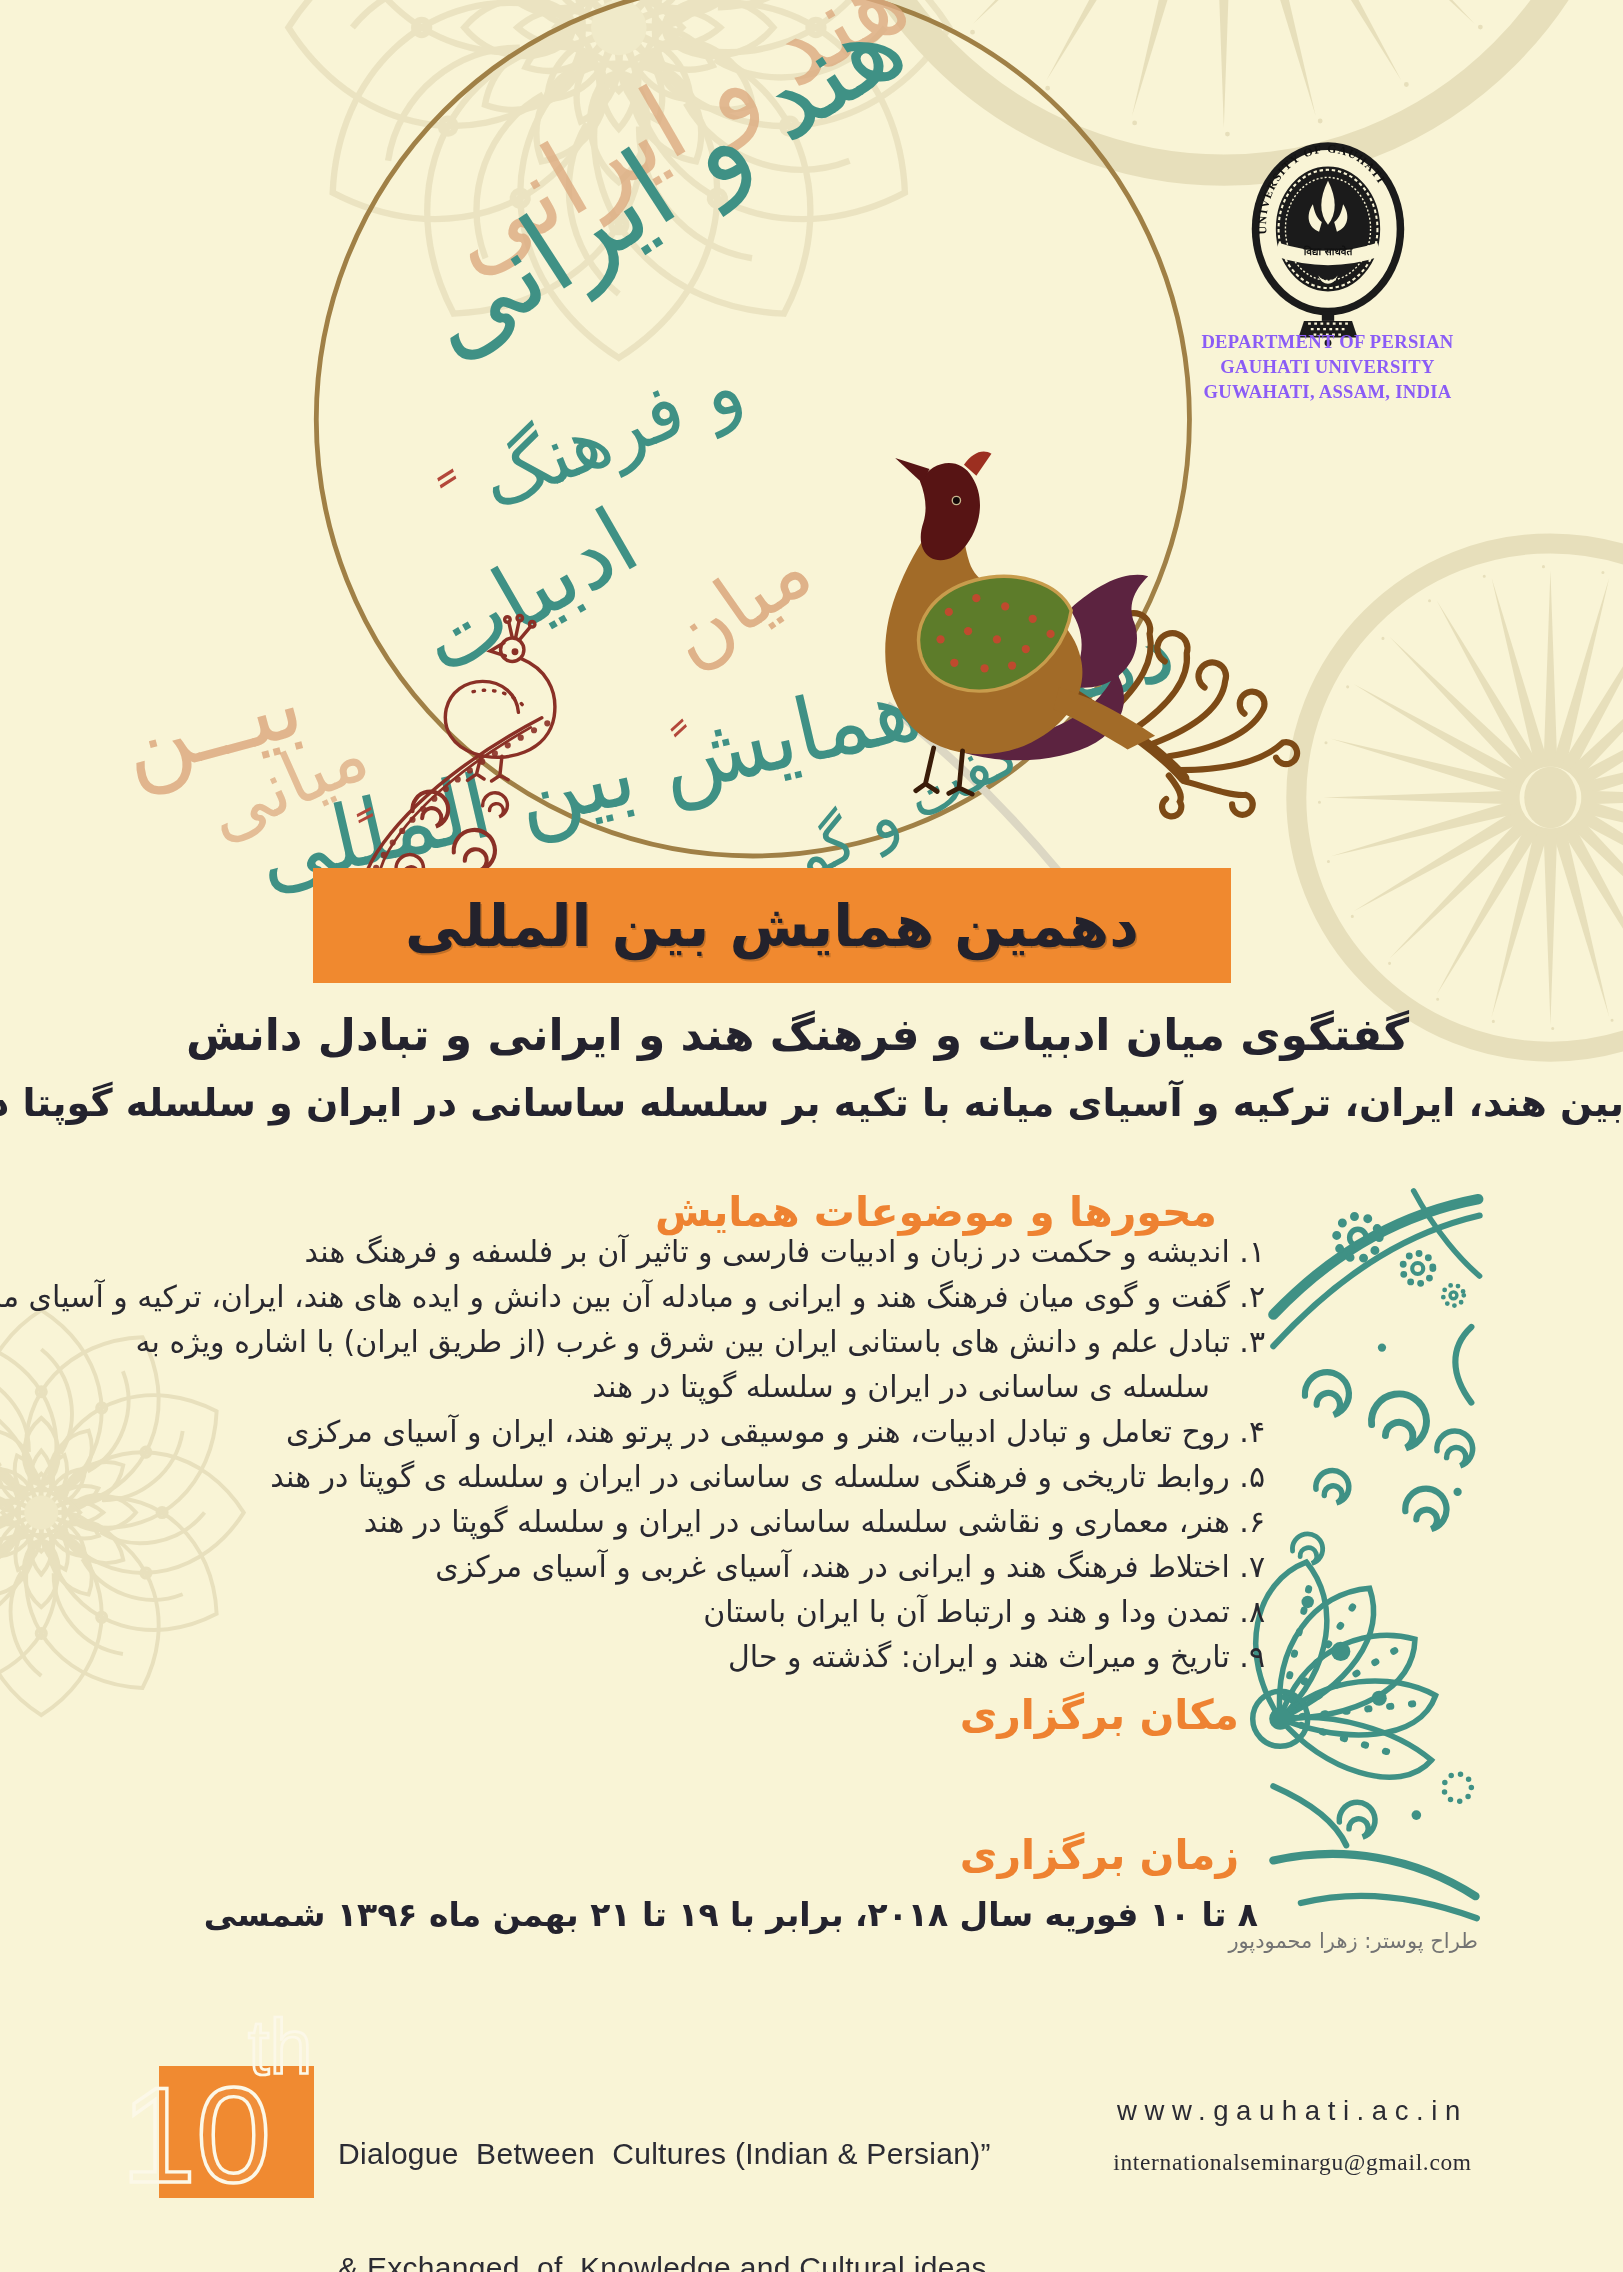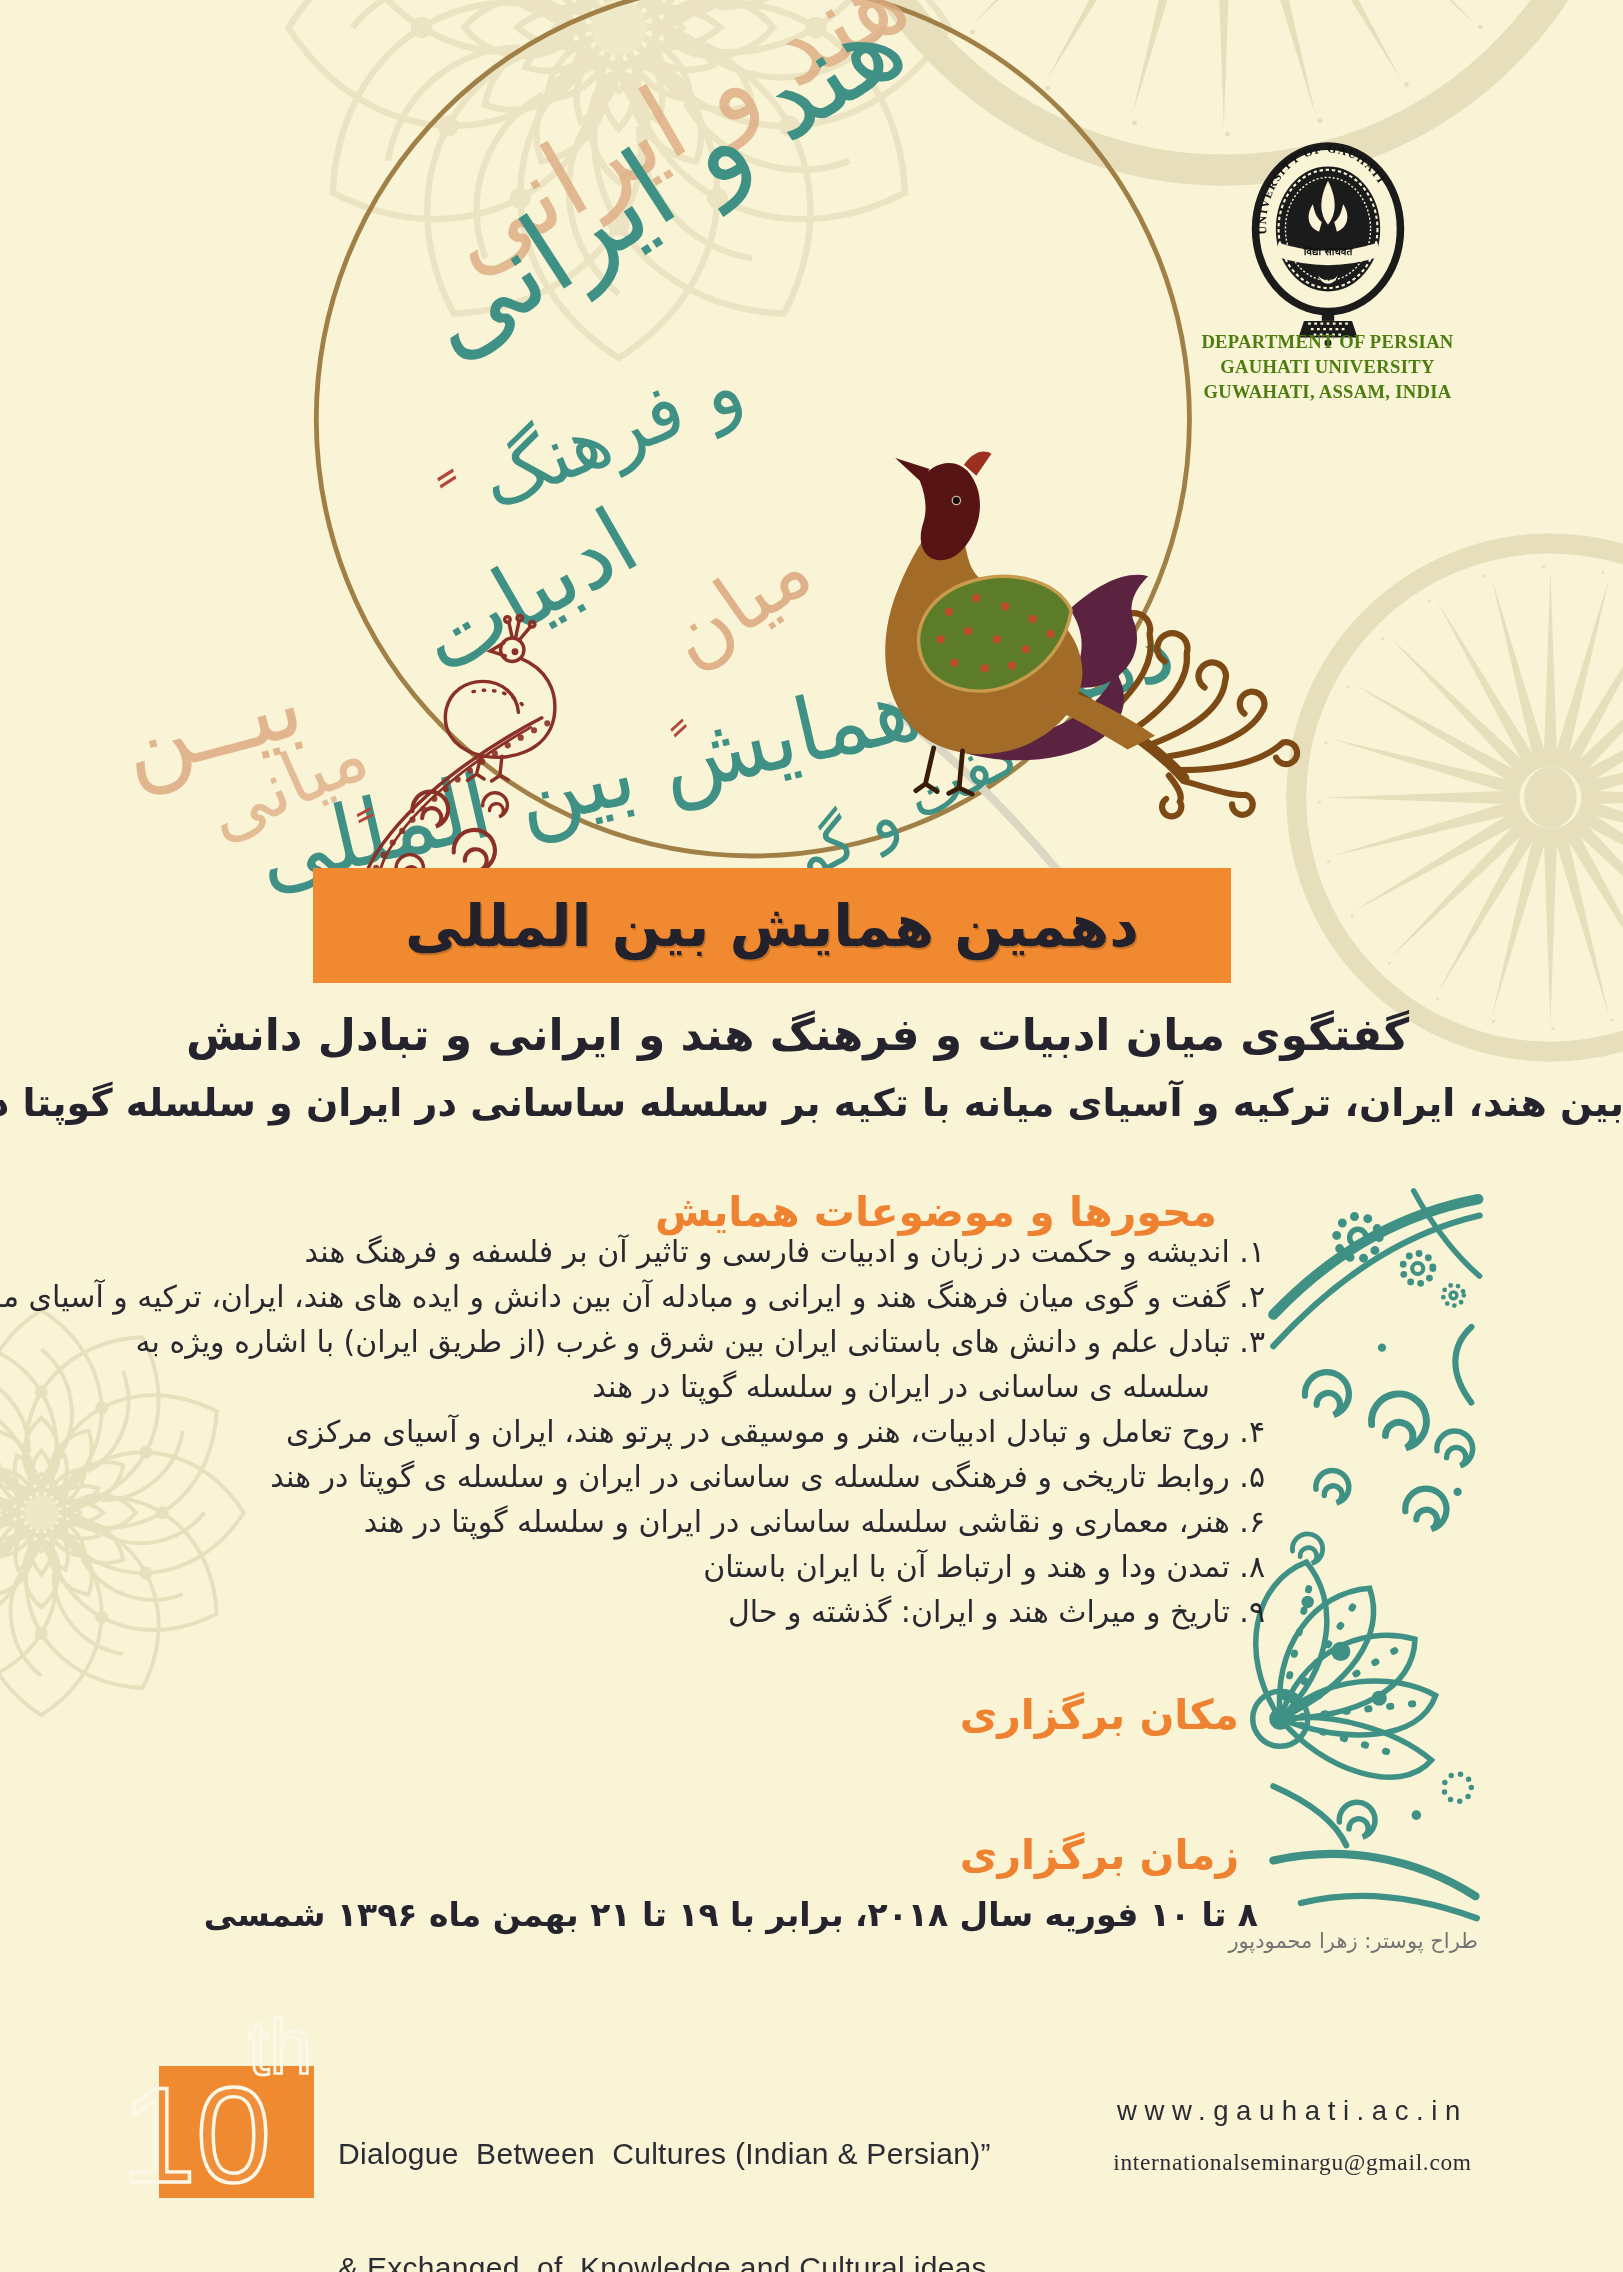--- a/index.html
+++ b/index.html
@@ -13,21 +13,21 @@
   }
   .abs{position:absolute;}
   svg{display:block;}
   
   .seal-svg{left:1249px;top:141px;}
   .dept{
     left:1120px;top:329px;width:415px;
     text-align:center;
     font-family:"Liberation Serif",serif;
     font-weight:bold;font-size:18.6px;line-height:25px;
-    color:#4d7c0f;letter-spacing:0.3px;
+    color:#8b5cf6;letter-spacing:0.3px;
   }
   
   .cal{white-space:nowrap;transform-origin:center;line-height:1;}
   .teal{color:#3f9185;}
   .tan{color:#ddab81;}
   .rust{color:#b3473a;}
   .c-echo   {left:419px;top:65px;  font-size:103px;transform:rotate(-30deg);opacity:.8;}
   .c-hindo  {left:388px;top:125px; font-size:110px;transform:rotate(-33deg);}
   .c-farhang{left:474px;top:395px; font-size:77px;transform:rotate(-22deg);}
   .c-adab   {left:412px;top:546px; font-size:91px;transform:rotate(-30deg);}
@@ -368,20 +368,21 @@
 
   <div class="abs z4 sec-heading h-topics">محورها و موضوعات همایش</div>
   <div class="abs z4 topics">
     <div class="topic-row">۱. اندیشه و حکمت در زبان و ادبیات فارسی و تاثیر آن بر فلسفه و فرهنگ هند</div>
     <div class="topic-row">۲. گفت و گوی میان فرهنگ هند و ایرانی و مبادله آن بین دانش و ایده های هند، ایران، ترکیه و آسیای مرکزی</div>
     <div class="topic-row">۳. تبادل علم و دانش های باستانی ایران بین شرق و غرب (از طریق ایران) با اشاره ویژه به</div>
     <div class="topic-row topic-cont">سلسله ی ساسانی در ایران و سلسله گوپتا در هند</div>
     <div class="topic-row">۴. روح تعامل و تبادل ادبیات، هنر و موسیقی در پرتو هند، ایران و آسیای مرکزی</div>
     <div class="topic-row">۵. روابط تاریخی و فرهنگی سلسله ی ساسانی در ایران و سلسله ی گوپتا در هند</div>
     <div class="topic-row">۶. هنر، معماری و نقاشی سلسله ساسانی در ایران و سلسله گوپتا در هند</div>
+    <div class="topic-row">۷. اختلاط فرهنگ هند و ایرانی در هند، آسیای غربی و آسیای مرکزی</div>
     <div class="topic-row">۸. تمدن ودا و هند و ارتباط آن با ایران باستان</div>
     <div class="topic-row">۹. تاریخ و میراث هند و ایران: گذشته و حال</div>
   </div>
 
   <div class="abs z4 sec-heading h-venue">مکان برگزاری</div>
   <div class="abs z4 sec-heading h-time">زمان برگزاری</div>
   <div class="abs z4 date-text">۸ تا ۱۰ فوریه سال ۲۰۱۸، برابر با ۱۹ تا ۲۱ بهمن ماه ۱۳۹۶ شمسی</div>
   <div class="abs z4 designer">طراح پوستر: زهرا محمودپور</div>
 
   <div class="abs z4 badge-box"></div>

